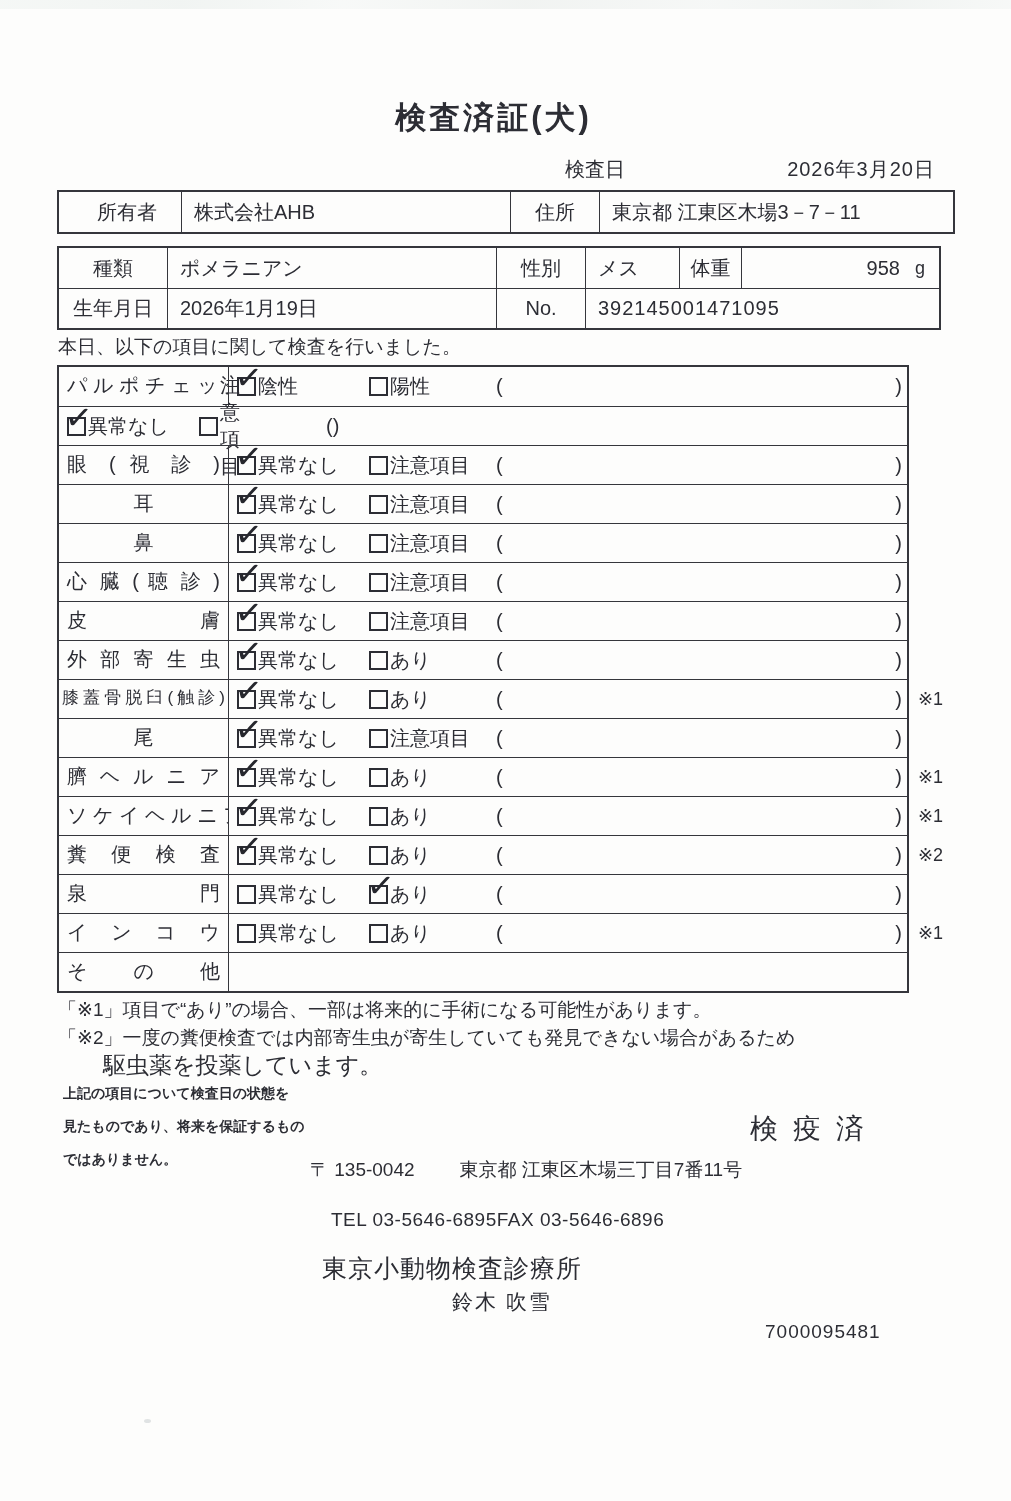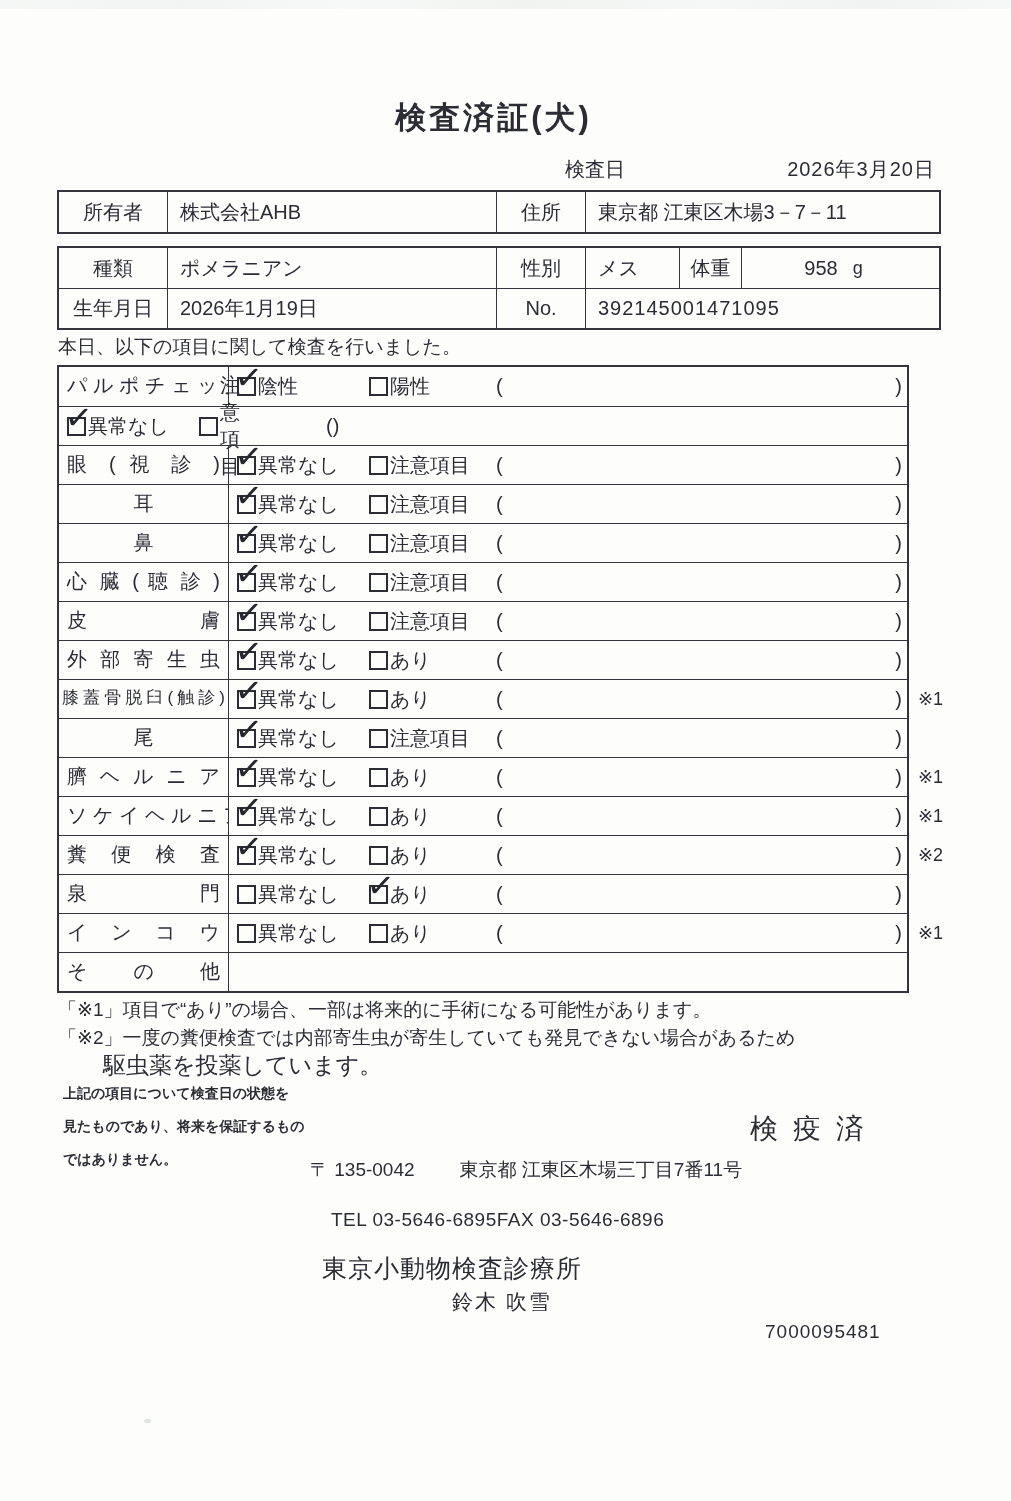--- a/index.html
+++ b/index.html
@@ -27,23 +27,23 @@
   .date-row .dlabel{margin-left:508px;font-size:20px;}
   .date-row .dvalue{margin-left:auto;font-size:20px;letter-spacing:1px;}
 
   
   .tbl{position:absolute;left:57px;border:2px solid var(--line);display:grid;background:transparent;}
   .tbl>div{display:flex;align-items:center;font-size:20px;box-sizing:border-box;}
   .tbl .bl{border-left:1.5px solid var(--line);}
   .tbl .bt{border-top:1.5px solid var(--line);}
   .cell-c{justify-content:center;}
   .cell-l{padding-left:12px;}
-  .owner-tbl{top:190px;width:880px;grid-template-columns:108px 329px 89px 1fr;grid-auto-rows:40px;}
+  .owner-tbl{top:190px;width:880px;grid-template-columns:108px 329px 89px 1fr;grid-auto-rows:40px;padding-left:14px;}
   .info-tbl{top:246px;width:880px;grid-template-columns:108px 329px 89px 94px 62px 1fr;grid-auto-rows:40px;}
-  .weight-cell{justify-content:center;padding-right:14px;gap:15px;}
+  .weight-cell{justify-content:flex-end;padding-right:14px;gap:15px;}
   .weight-cell .unit{font-size:18px;}
   .no-num{letter-spacing:1px;}
 
   .intro{position:absolute;top:334px;left:58px;font-size:19px;}
 
   
   .ctable{position:absolute;top:365px;left:57px;width:848px;border:2px solid var(--line);}
   .crow{display:grid;grid-template-columns:170px 1fr;height:39px;position:relative;box-sizing:border-box;}
   .crow + .crow{border-top:1.5px solid var(--line);}
   .clabel{border-right:1.5px solid var(--line);box-sizing:border-box;

